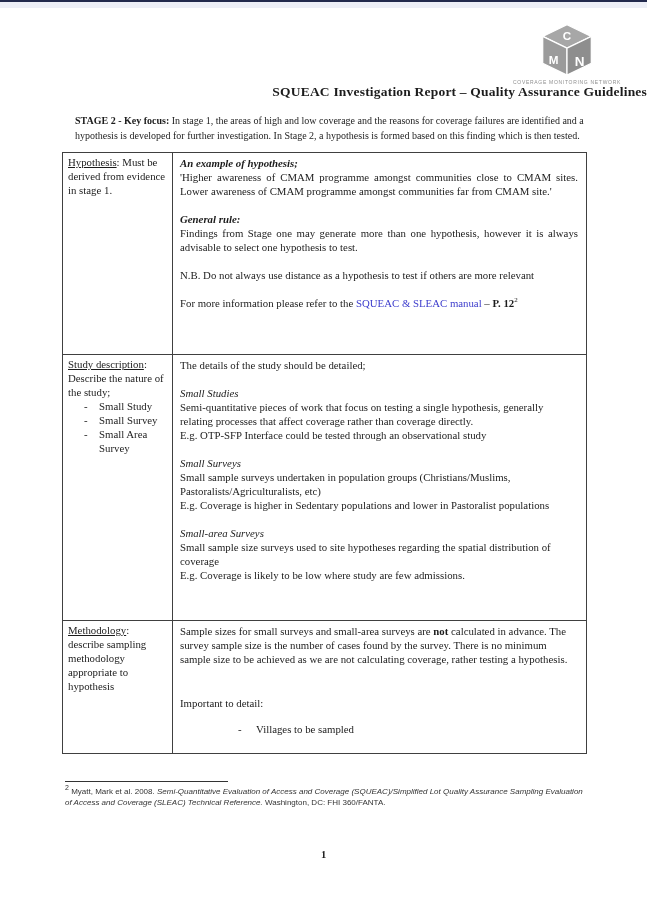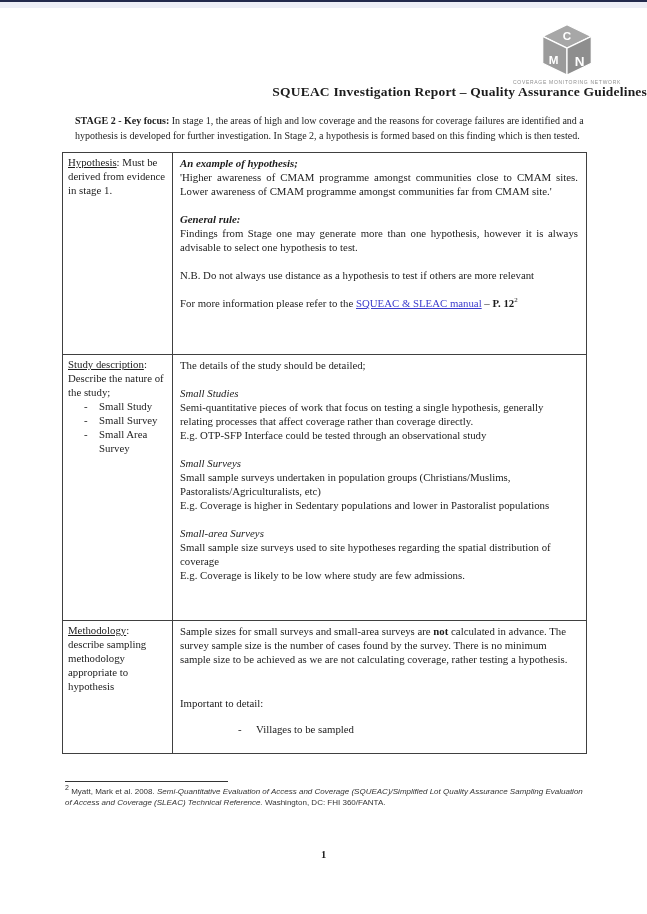--- a/index.html
+++ b/index.html
@@ -30,21 +30,21 @@
   }
   table.doc td { border:1px solid #404040; vertical-align:top; }
   td.lcol { width:110px; padding:2px 6px 2px 5px;margin-left:20px; }
   td.rcol { width:414px; padding:3px 8px 3px 7px; }
 
   .u  { text-decoration:underline; }
   .bi { font-weight:bold; font-style:italic; }
   .it { font-style:italic; }
   .just { text-align:justify; }
   .gap14 { margin-top:14px; }
-  .link { color:#3c3ccc; text-decoration:underline; cursor:pointer; }
+  .link { color:#3c3ccc; cursor:pointer; }
   sup { font-size:7px; vertical-align:super; line-height:0; }
 
   .lb { display:flex; padding-left:16px; }
   .lb .m { width:15px; flex:none; }
 
   .r3b { display:flex; padding-left:58px; margin-top:12px; }
   .r3b .m { width:18px; flex:none; }
 
   .fsep { width:163px; border-top:1px solid #333; margin:27px 0 4px 65px; }
   .footnote {

